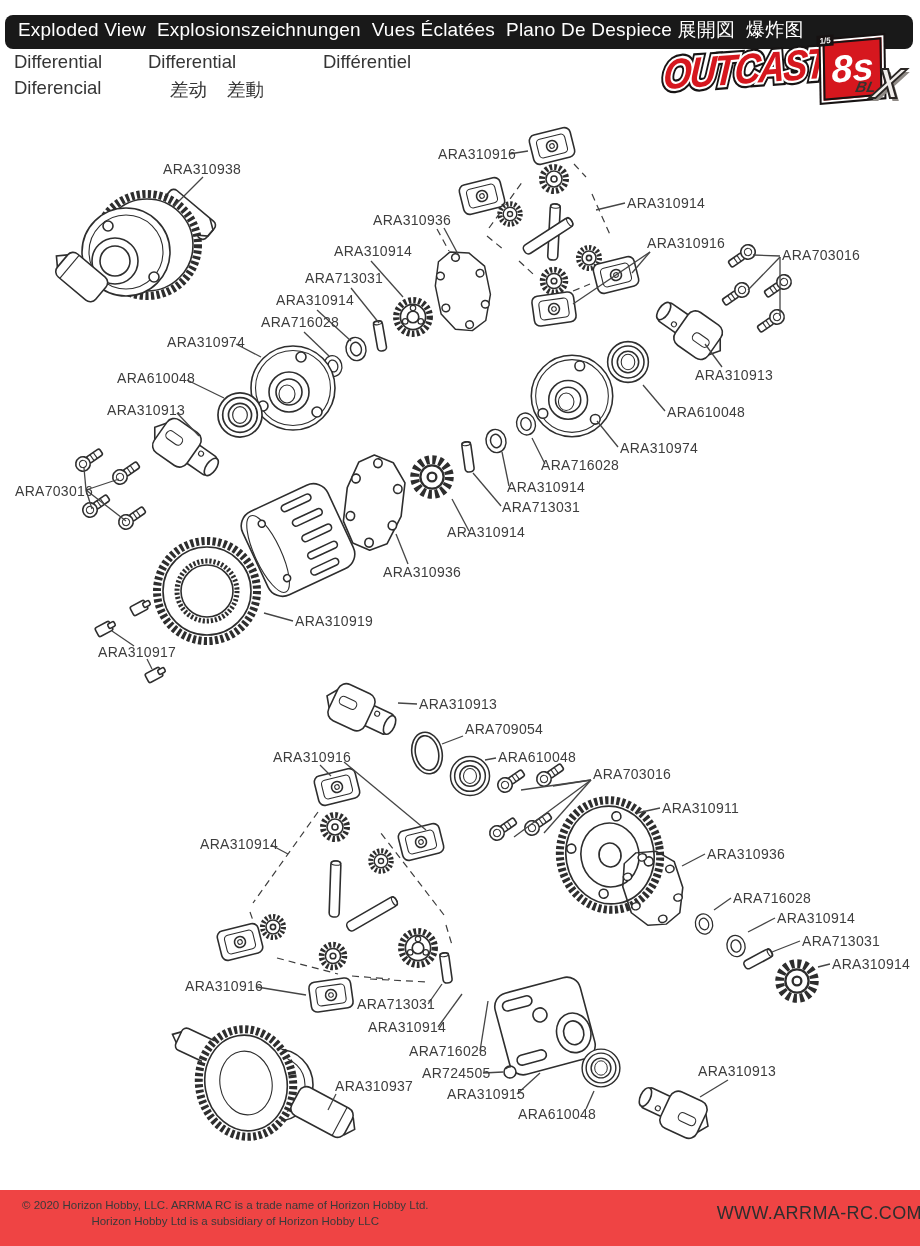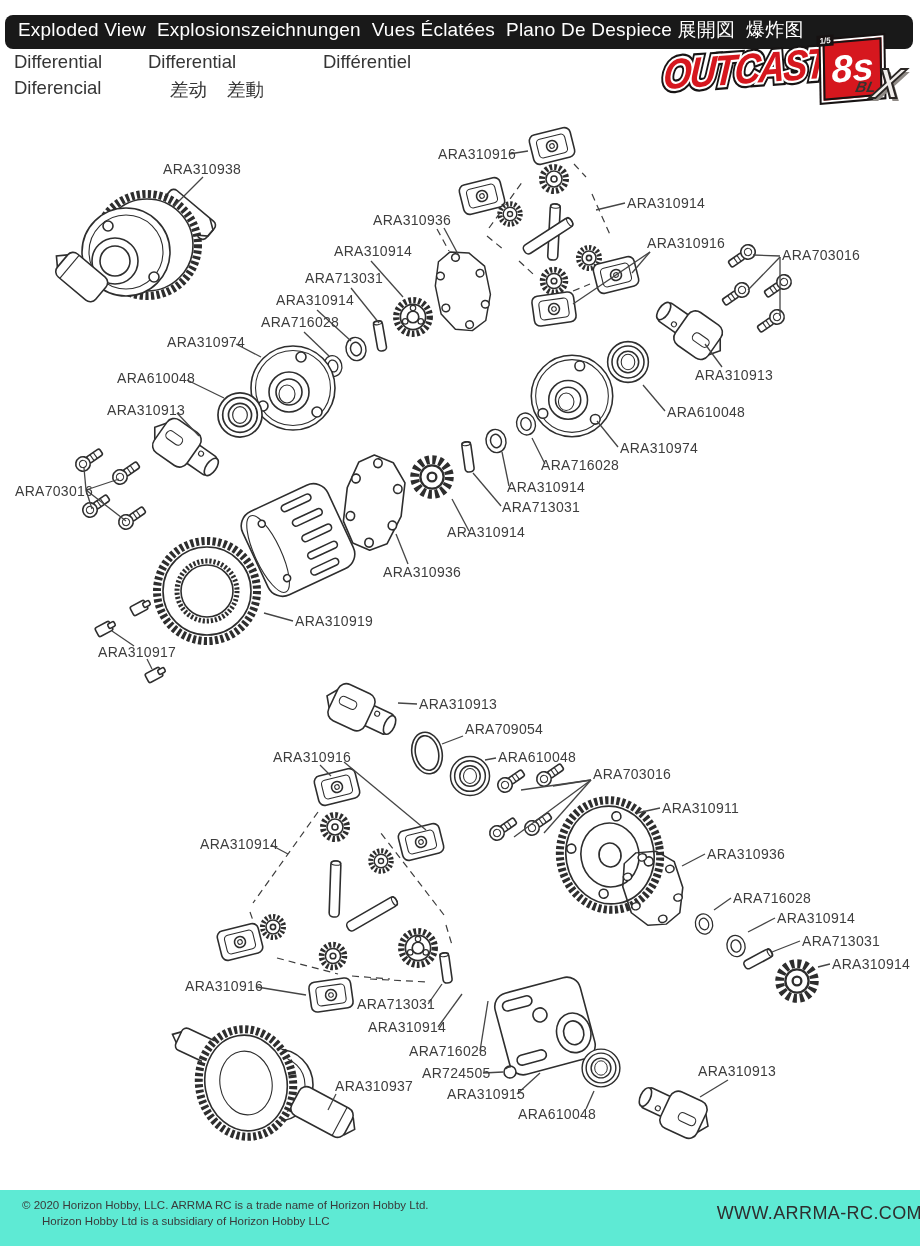--- a/index.html
+++ b/index.html
@@ -40,21 +40,21 @@
   .ln0{fill:none;stroke:#2e2e2e;stroke-width:1.6;}
   .thin{fill:none;stroke:#2e2e2e;stroke-width:1.1;}
   .t8{fill:#ffffff;stroke:#2e2e2e;stroke-width:8;stroke-dasharray:3.2 2.4;}
   .t6{fill:#ffffff;stroke:#2e2e2e;stroke-width:6;stroke-dasharray:2.6 2.1;}
   .t5{fill:#ffffff;stroke:#2e2e2e;stroke-width:5;stroke-dasharray:2.2 1.9;}
   .dash path{stroke:#3d3d3d;stroke-width:1.2;stroke-dasharray:7 5;fill:none;}
   .leader{stroke:#454545;stroke-width:1.3;}
   .plabel{font-family:"Liberation Sans",sans-serif;font-size:14px;fill:#3d3d3d;letter-spacing:.3px;}
 
   
-  .footer{position:absolute;left:0;top:1190px;width:920px;height:56px;background:#5eead4;}
+  .footer{position:absolute;left:0;top:1190px;width:920px;height:56px;background:#ef4444;text-align:center;}
   .footer-left{position:absolute;left:22px;top:7px;font-size:11.5px;color:#3a3a3a;line-height:16px;}
   .footer-line2{margin-left:20px;}
   .footer-site{position:absolute;right:-2px;top:13px;font-size:18px;color:#2e2e2e;letter-spacing:.4px;}
 </style>
 </head>
 <body>
 
 <div class="page">
 
   <div class="header-bar">Exploded View  Explosionszeichnungen  Vues Éclatées  Plano De Despiece 展開図  爆炸图</div>

